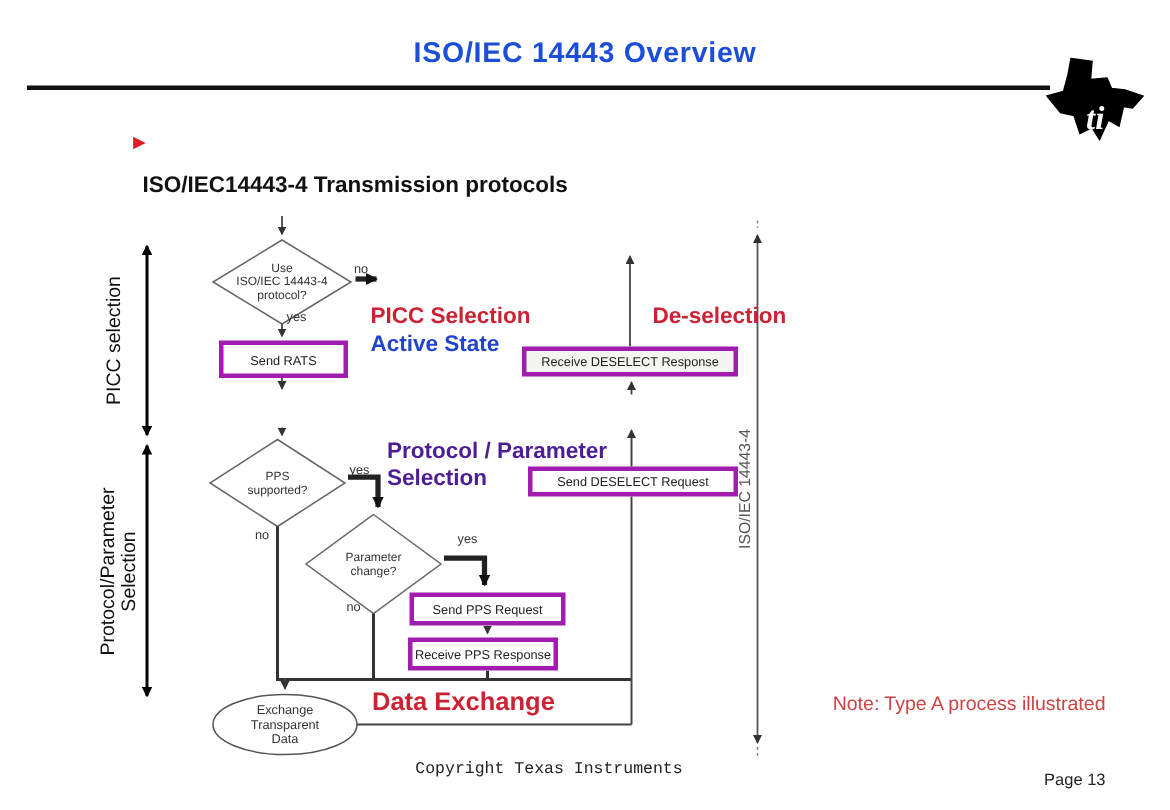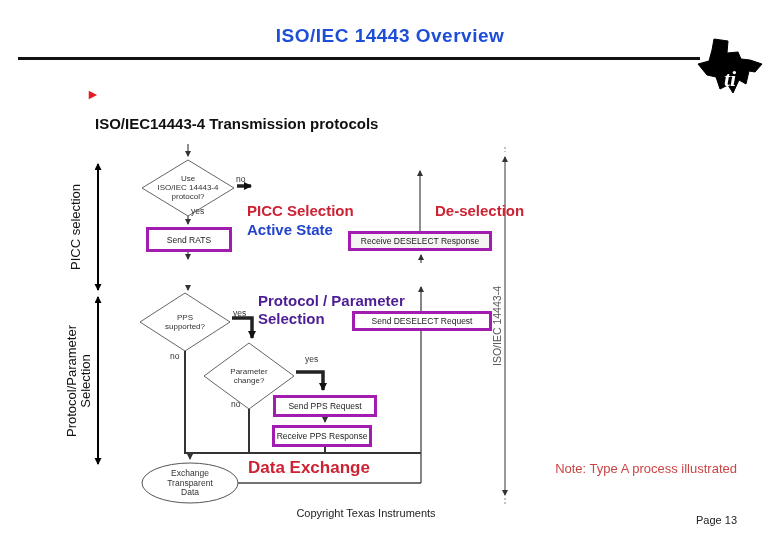--- a/index.html
+++ b/index.html
@@ -149,16 +149,16 @@
   <div class="abs ann-red" style="left:247px;top:202px;color:#cc2233;">PICC Selection</div>
   <div class="abs ann-blue" style="left:247px;top:221px;color:#2244cc;">Active State</div>
   <div class="abs ann-red" style="left:435px;top:202px;color:#cc2233;">De-selection</div>
   <div class="abs ann-red" style="left:258px;top:292px;color:#4c1d95;">
     <div>Protocol / Parameter</div>
     <div>Selection</div>
   </div>
   <div class="abs dx" style="left:248px;top:458px;color:#cc2233;">Data Exchange</div>
   <div class="abs note" style="right:43px;top:461px;color:#cc4444;">Note: Type A process illustrated</div>
 
-  <div class="abs footer" style="top:507px;width:732px;text-align:center;">Copyright Texas Instruments</div>
+  <div class="abs footer" style="top:507px;width:732px;text-align:center;font-family:Liberation Mono, monospace;">Copyright Texas Instruments</div>
   <div class="abs footer" style="right:43px;top:514px;">Page 13</div>
 
 </div>
 
 </body></html>

